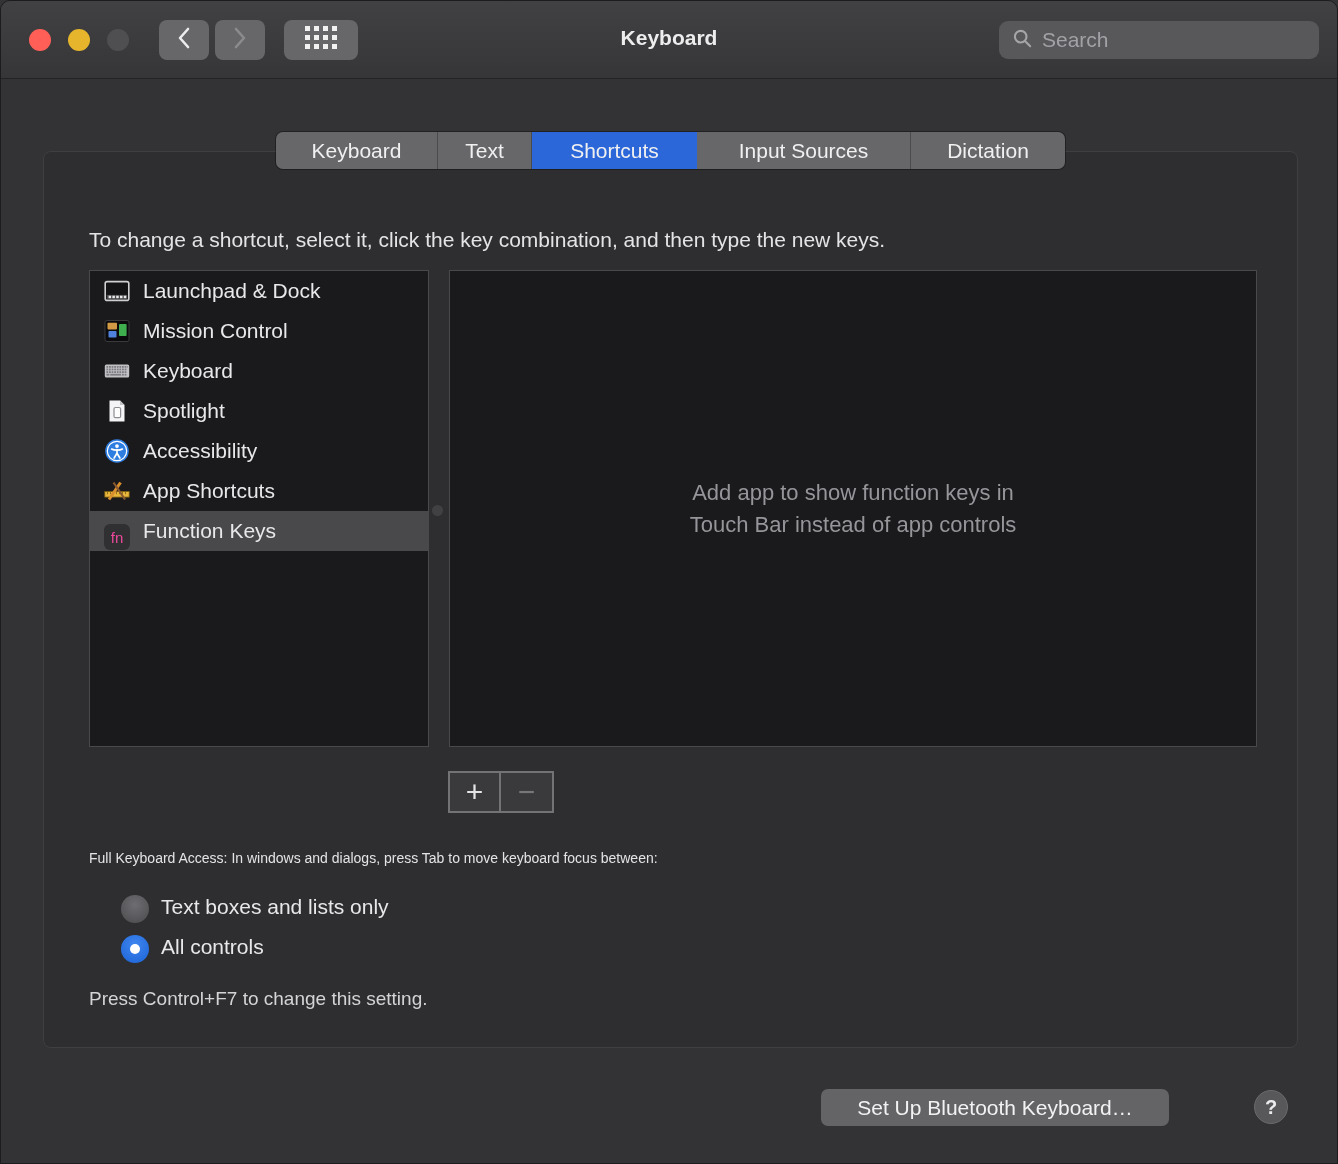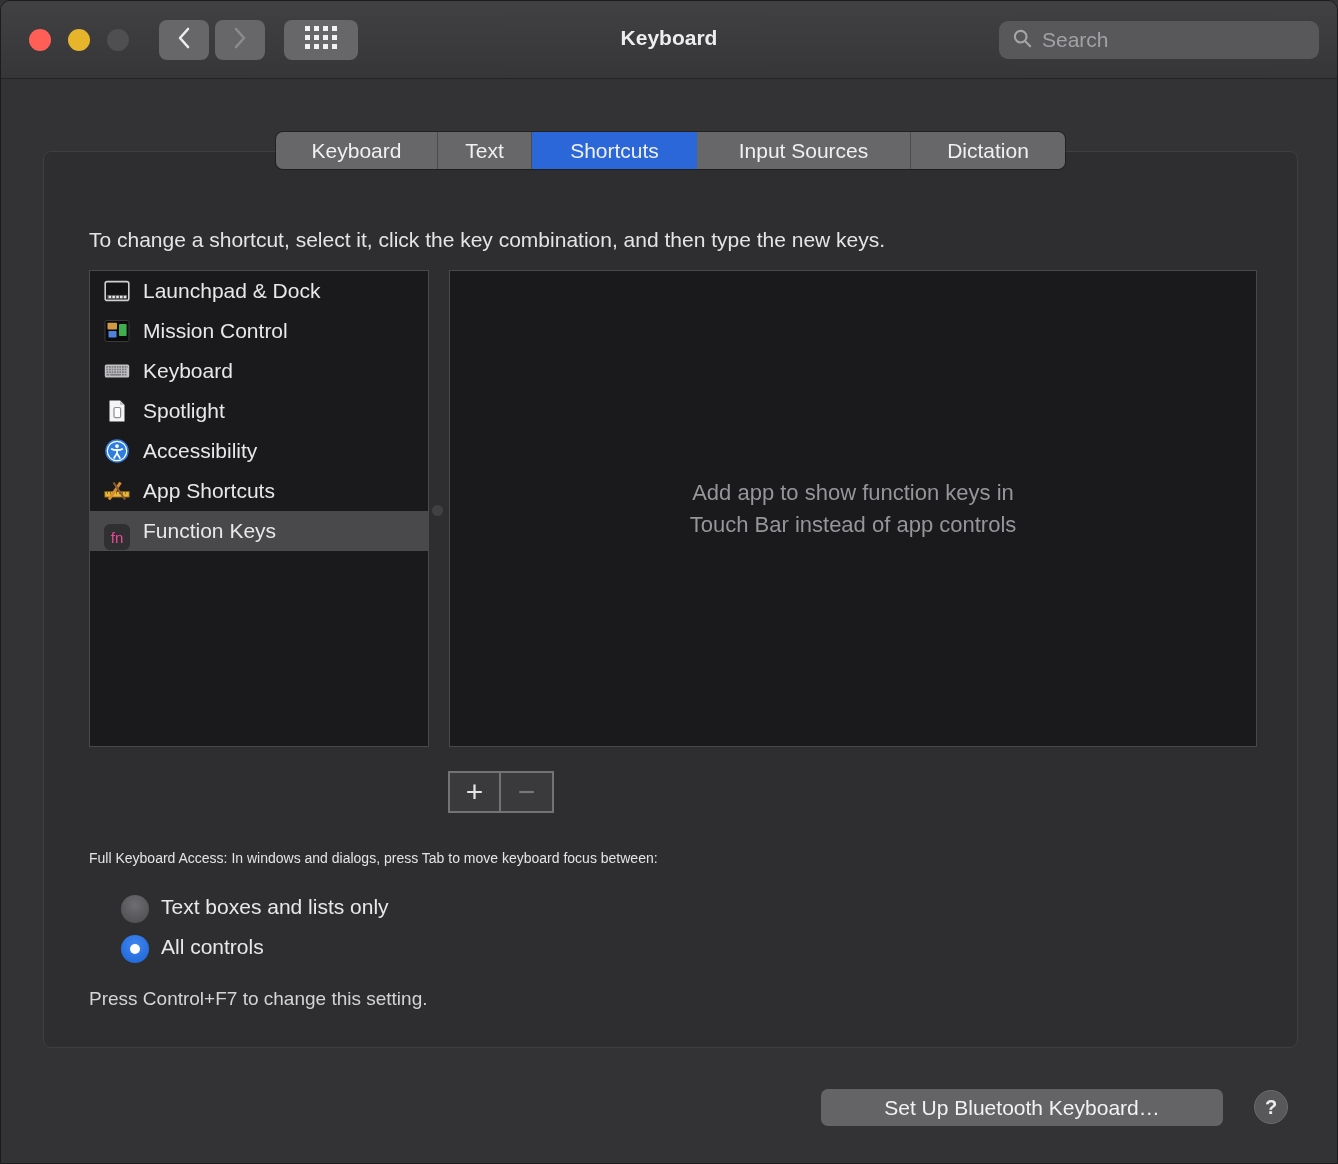--- a/index.html
+++ b/index.html
@@ -115,21 +115,21 @@
   .radio.selected { background:radial-gradient(circle at 50% 35%, #3f86ef, #1b63d6); }
   .radio.selected::after {
     content:""; position:absolute; left:9px; top:9px; width:10px; height:10px;
     border-radius:50%; background:#fff;
   }
   .radio-label { margin-left:12px; font-size:21px; color:#e8e8ea; }
   .fka-hint { position:absolute; left:88px; top:987px; font-size:19px; color:#d4d4d7; }
 
   
   .setup-btn {
-    position:absolute; left:820px; top:1088px; width:402px; height:37px;
+    position:absolute; left:820px; top:1088px; width:348px; height:37px;
     background:#646467; border:none; border-radius:7px;
     color:#f2f2f3; font-size:21px; font-family:"Liberation Sans",sans-serif;
   }
   .help-btn {
     position:absolute; left:1253px; top:1089px; width:34px; height:34px;
     border-radius:50%; background:#58585b; border:1px solid #6a6a6d;
     color:#ebebec; font-size:20px; font-weight:600;
     display:flex; align-items:center; justify-content:center;
   }
 </style>

